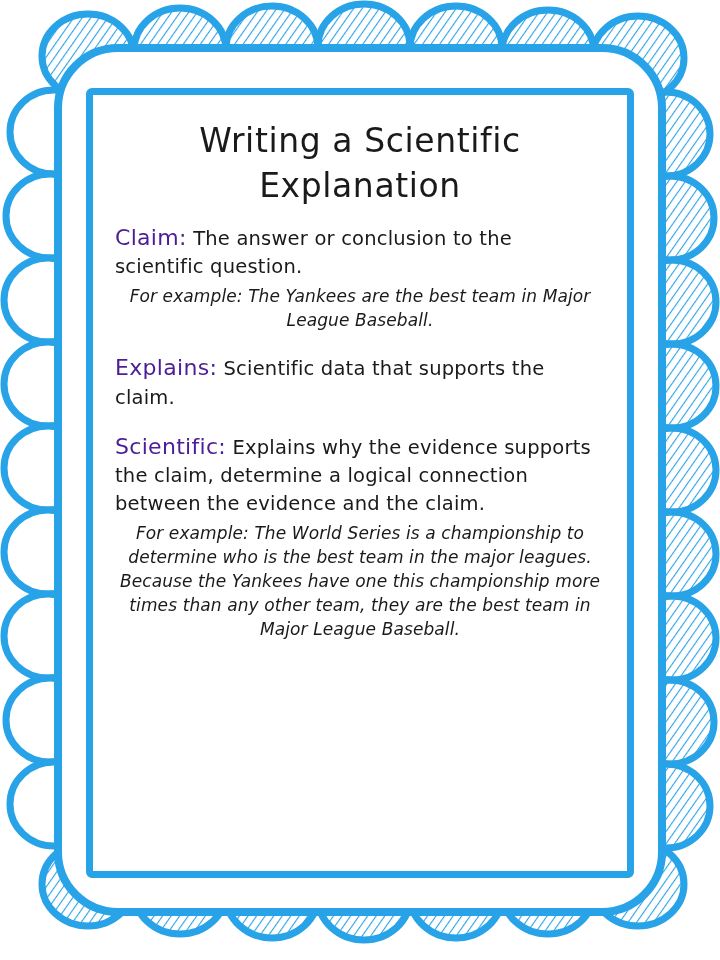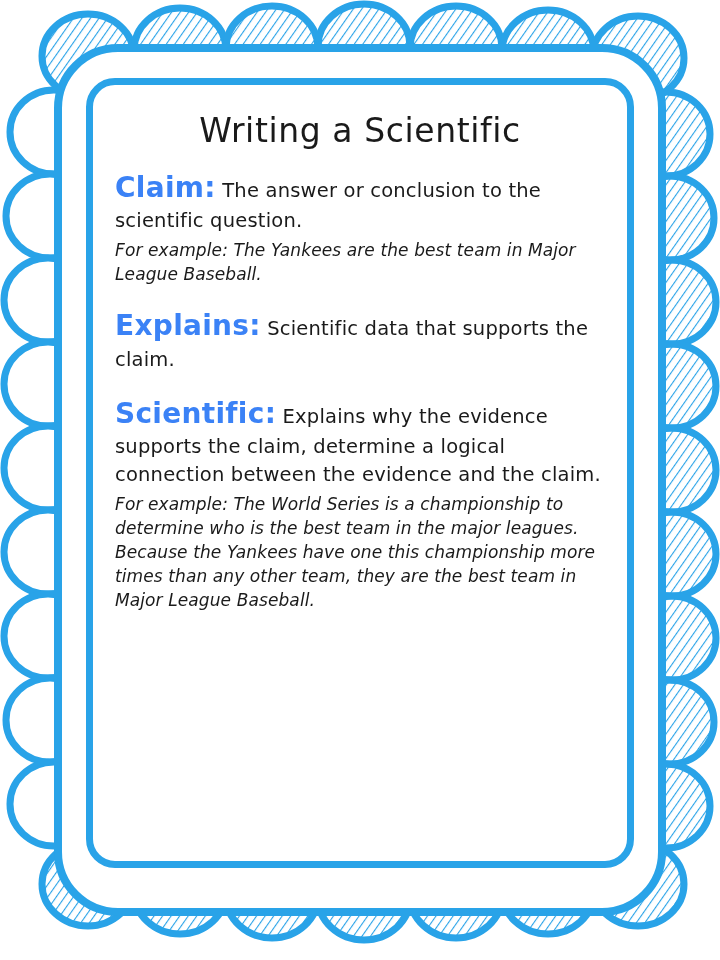--- a/index.html
+++ b/index.html
@@ -27,27 +27,27 @@
     top: 0;
     left: 0;
     width: 720px;
     height: 960px;
   }
 
   
   #card {
     position: absolute;
     left: 86px;
-    top: 78px;
+    top: 88px;
     width: 548px;
     height: 790px;
     box-sizing: border-box;
     background: #ffffff;
     border: 7px solid #29A3E8;
-    border-radius: 29px;
+    border-radius: 6px;
   }
 
   #card-inner {
     position: absolute;
     left: 22px;
     top: 18px;
     right: 22px;
     bottom: 14px;
     overflow: hidden;
   }
@@ -69,33 +69,34 @@
 
   .body-line {
     font-size: 19.5px;
     line-height: 1.42;
     color: #1a1a1a;
     letter-spacing: 0.2px;
     margin: 0 0 2px 0;
   }
 
   .term {
-    font-size: 28px;
-    font-weight: bold;
-    color: #3b82f6;
+    font-size: 22px;
+    font-weight: normal;
+    color: #4c1d95;
     letter-spacing: 0.3px;
   }
 
   .example {
     font-size: 17px;
     font-style: italic;
     line-height: 1.42;
     color: #1a1a1a;
     letter-spacing: 0.1px;
     margin: 3px 0 0 0;
+    text-align: center;
   }
 
   .example-label {
     font-style: italic;
   }
   .gap-med { height: 14px; }
 </style>
 </head>
 <body>
 
@@ -156,20 +157,21 @@
     </g>
 
     <rect x="58" y="48" width="604" height="864" rx="60" ry="60" fill="#ffffff" stroke="#29A3E8" stroke-width="8"></rect>
   </svg>
 
   <div id="card">
     <div id="card-inner">
 
       <div class="title">
         <div>Writing a Scientific</div>
+        <div>Explanation</div>
       </div>
 
       <div class="section">
         <p class="body-line">
           <span class="term">Claim:</span>
           <span>The answer or conclusion to the scientific question.</span>
         </p>
         <p class="example">
           <span class="example-label">For example:</span>
           <span>The Yankees are the best team in Major League Baseball.</span>

